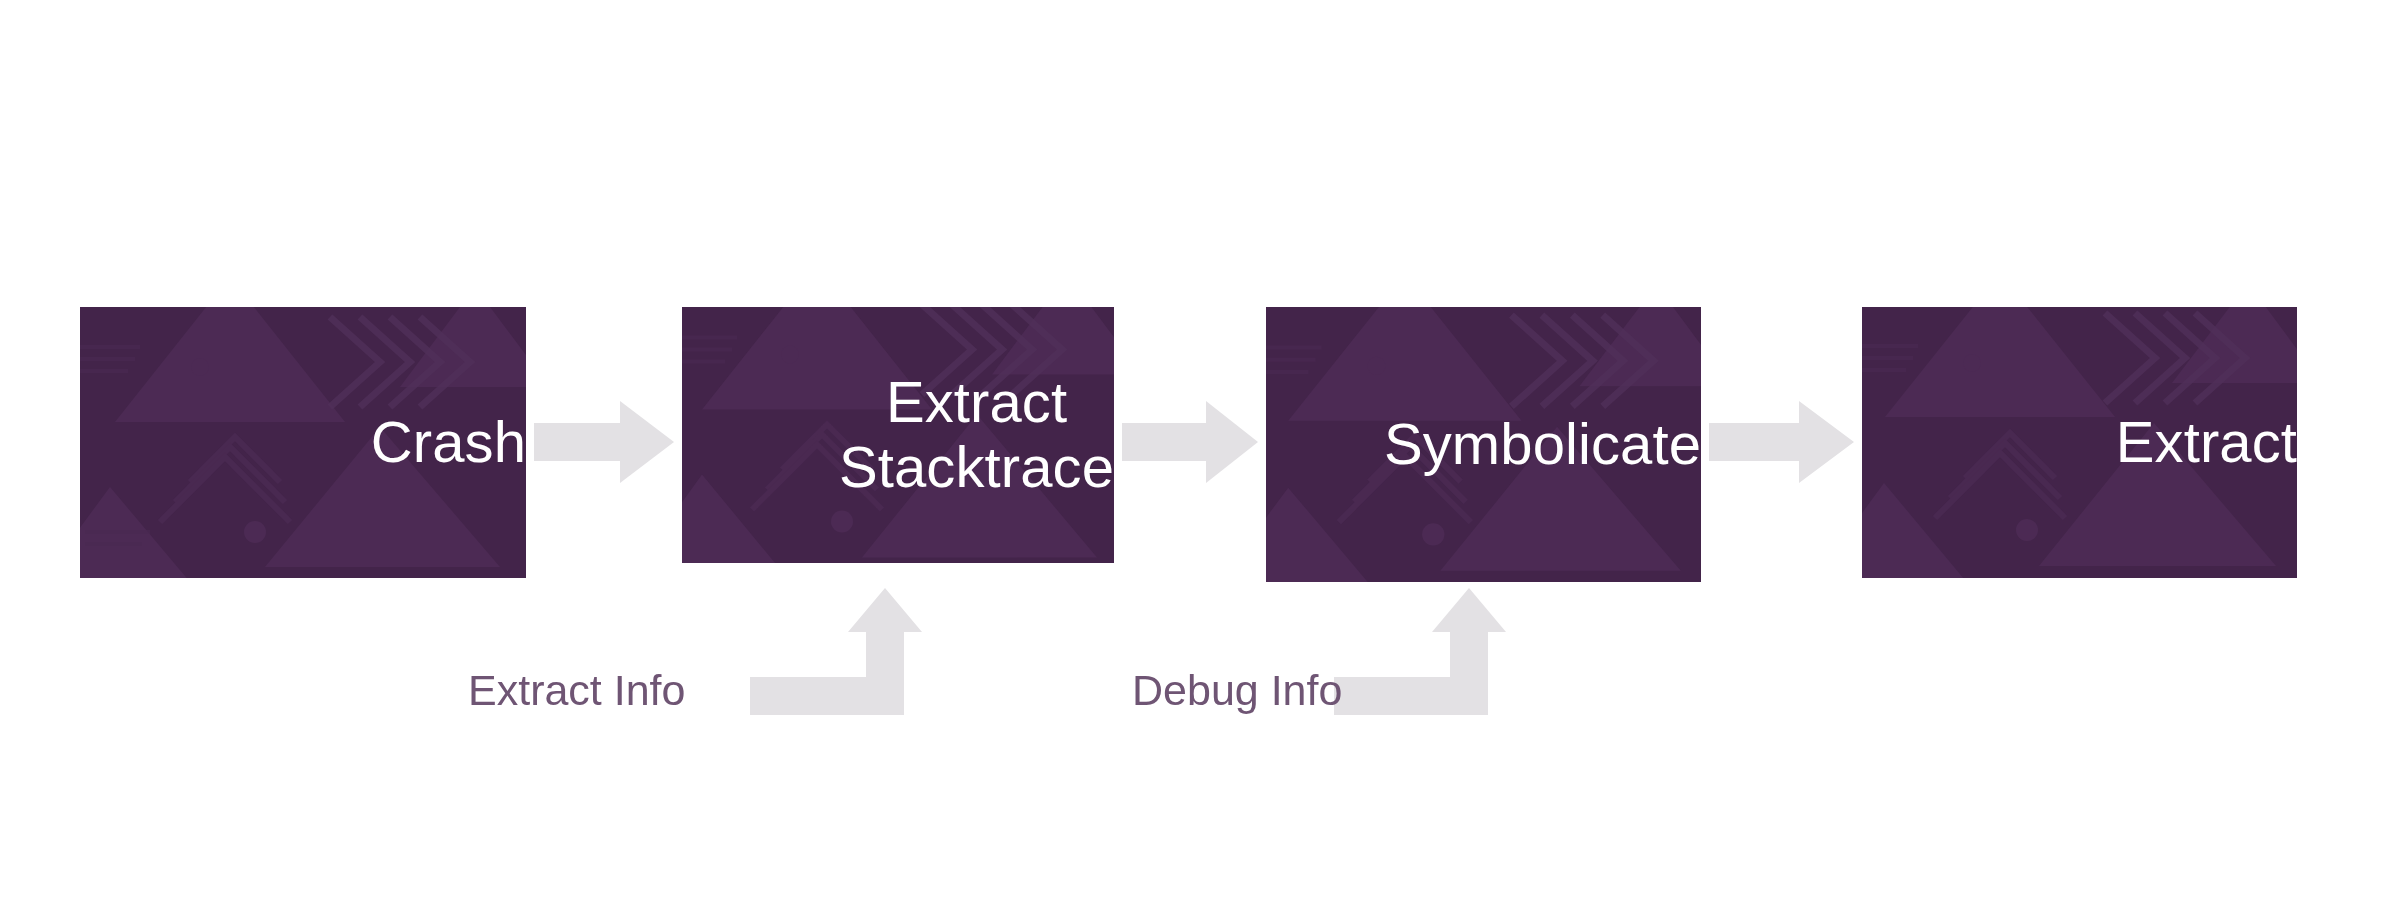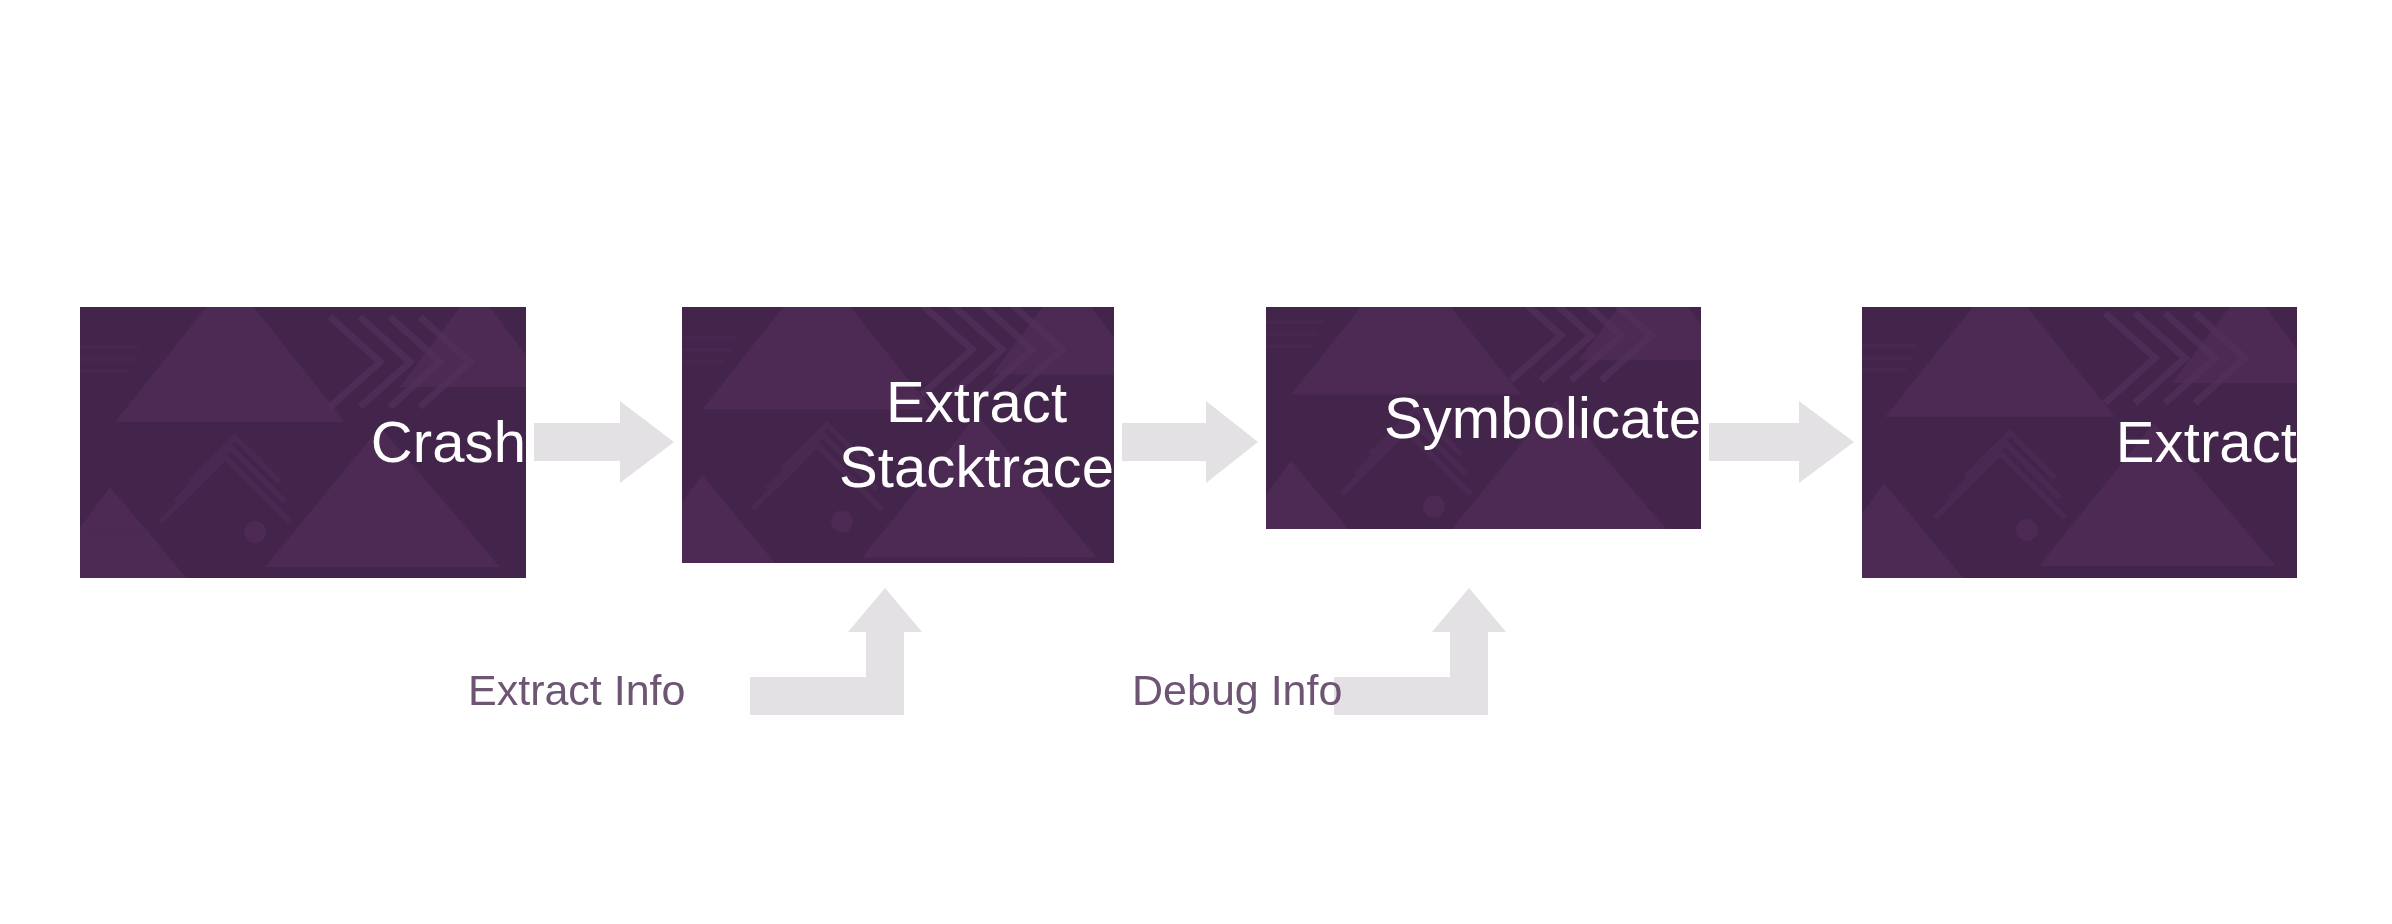--- a/index.html
+++ b/index.html
@@ -50,21 +50,21 @@
     font-size: 58px;
     line-height: 1.12;
     text-align: center;
     letter-spacing: 0.1px;
     white-space: pre-line;
   }
 
   
   #box-crash      { left: 80px;   top: 307px; width: 446px; height: 271px; }
   #box-extract    { left: 682px;  top: 307px; width: 432px; height: 256px; }
-  #box-symbolicate{ left: 1266px; top: 307px; width: 435px; height: 222px; }
+  #box-symbolicate{ left: 1266px; top: 307px; width: 435px; height: 275px; }
   #box-render     { left: 1862px; top: 307px; width: 435px; height: 271px; }
 
   
   .h-arrow {
     position: absolute;
     height: 82px;
   }
   .h-arrow svg { display: block; width: 100%; height: 100%; }
 
   #arrow-1 { left: 534px;  top: 401px; width: 140px; }

